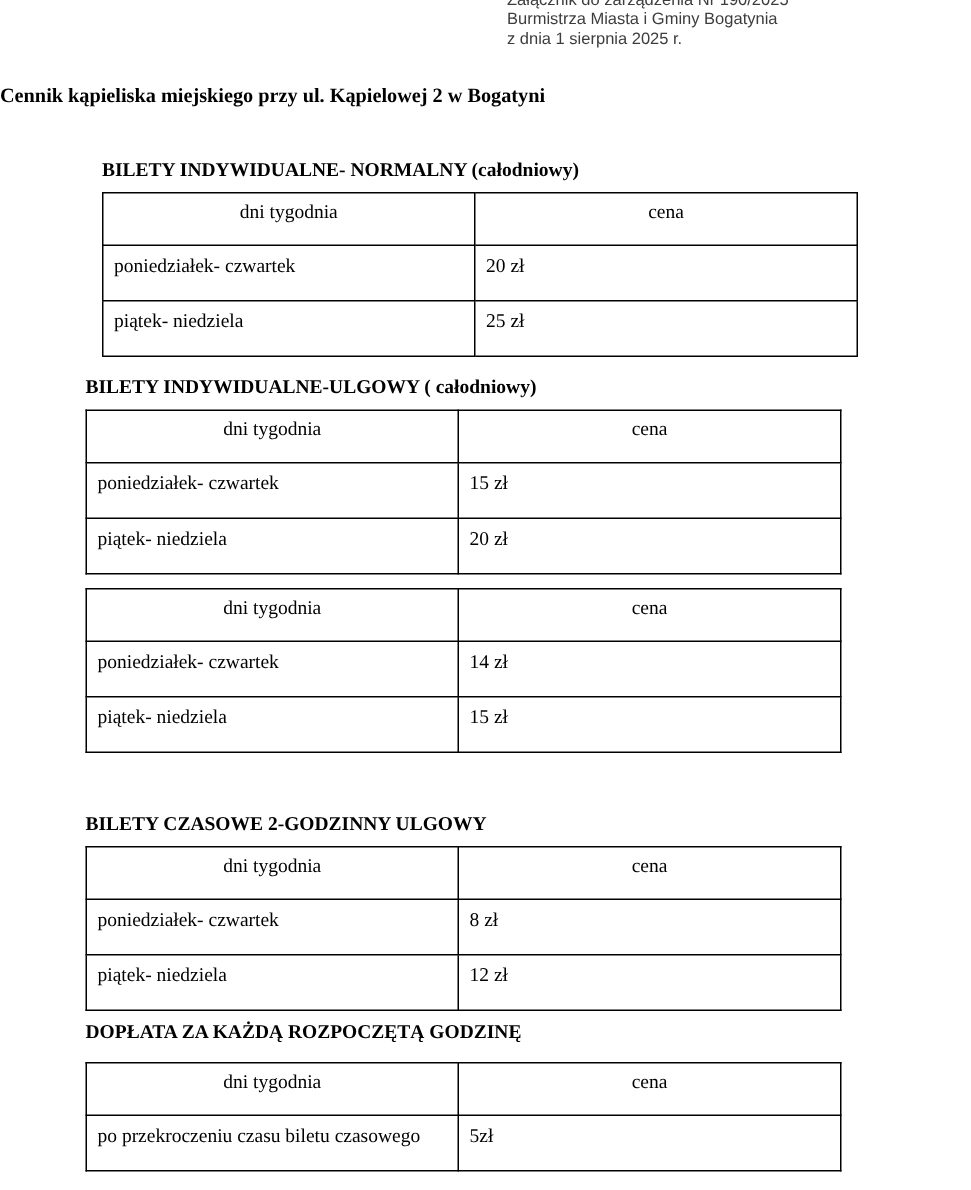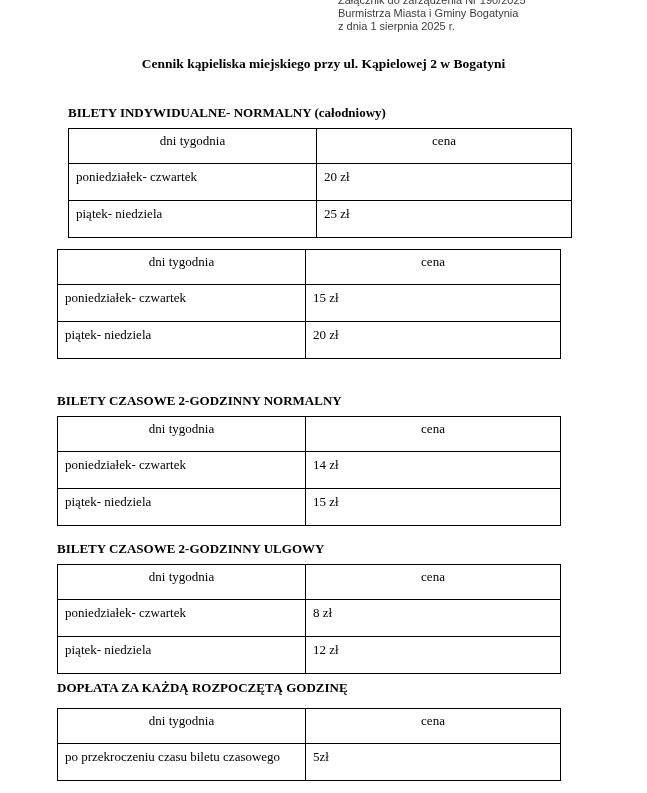--- a/index.html
+++ b/index.html
@@ -25,21 +25,20 @@
     font-size: 11px;
     line-height: 13px;
     color: #3d3d3d;
     white-space: nowrap;
   }
   .doc-title {
     position: absolute;
     top: 55px;
     left: 0;
     width: 100%;
-    text-align: center;
     font-weight: bold;
     font-size: 13.5px;
     line-height: 17px;
   }
   .section {
     position: absolute;
     left: 57px;
     width: 503px;
   }
   .section-heading {
@@ -114,20 +113,21 @@
         </tr>
         <tr>
           <td>piątek- niedziela</td>
           <td>25 zł</td>
         </tr>
       </tbody>
     </table>
   </div>
 
   <div class="section s2">
+    <div class="section-heading">BILETY INDYWIDUALNE-ULGOWY ( całodniowy)</div>
     <table class="price-table">
       <colgroup>
           <col class="col-days">
           <col class="col-price">
         </colgroup>
       <thead>
         <tr>
           <th>dni tygodnia</th>
           <th>cena</th>
         </tr>
@@ -139,21 +139,20 @@
         </tr>
         <tr>
           <td>piątek- niedziela</td>
           <td>20 zł</td>
         </tr>
       </tbody>
     </table>
   </div>
 
   <div class="section s3">
-    <div class="section-heading">BILETY CZASOWE 2-GODZINNY NORMALNY</div>
     <table class="price-table">
       <colgroup>
           <col class="col-days">
           <col class="col-price">
         </colgroup>
       <thead>
         <tr>
           <th>dni tygodnia</th>
           <th>cena</th>
         </tr>

